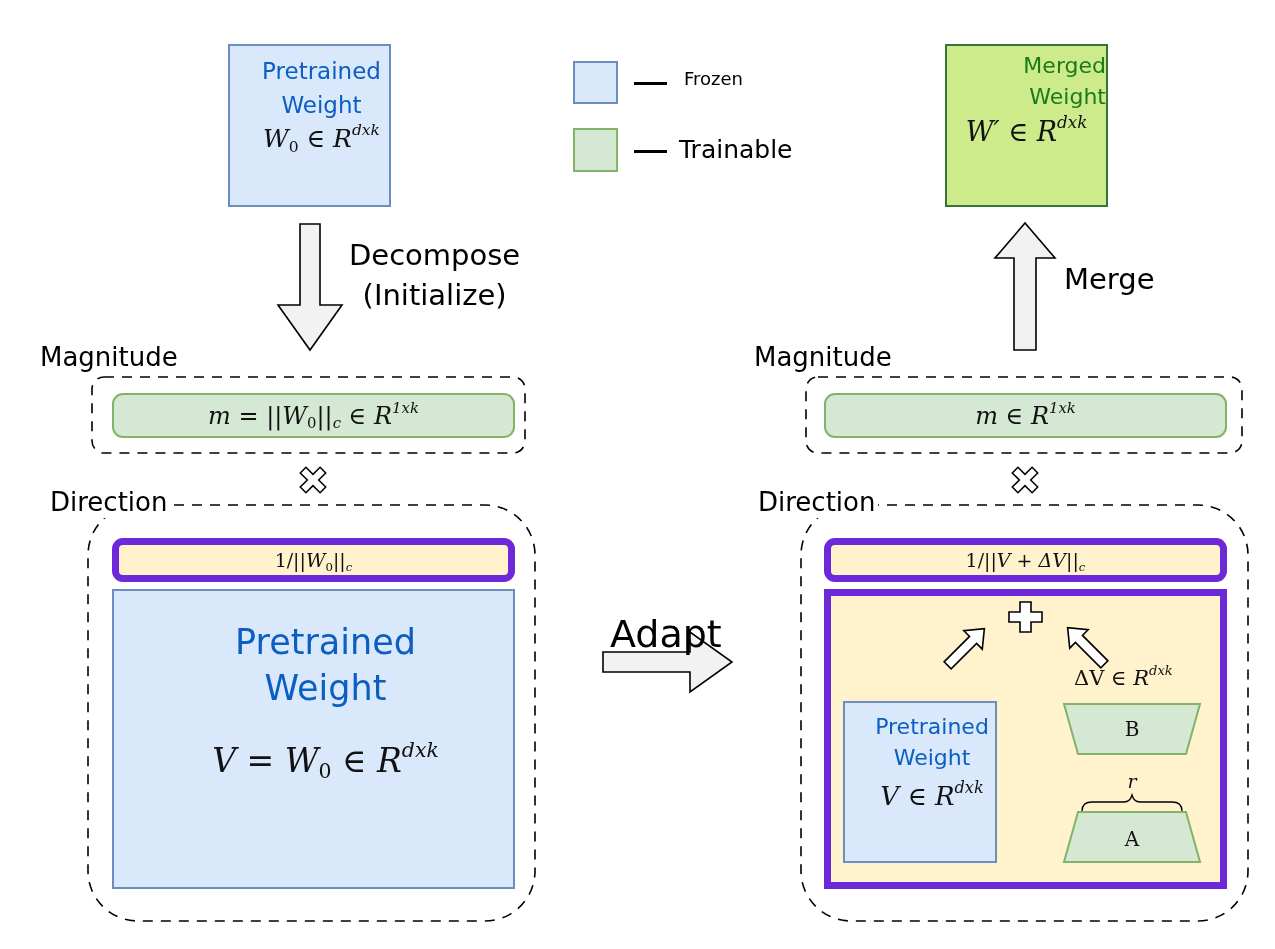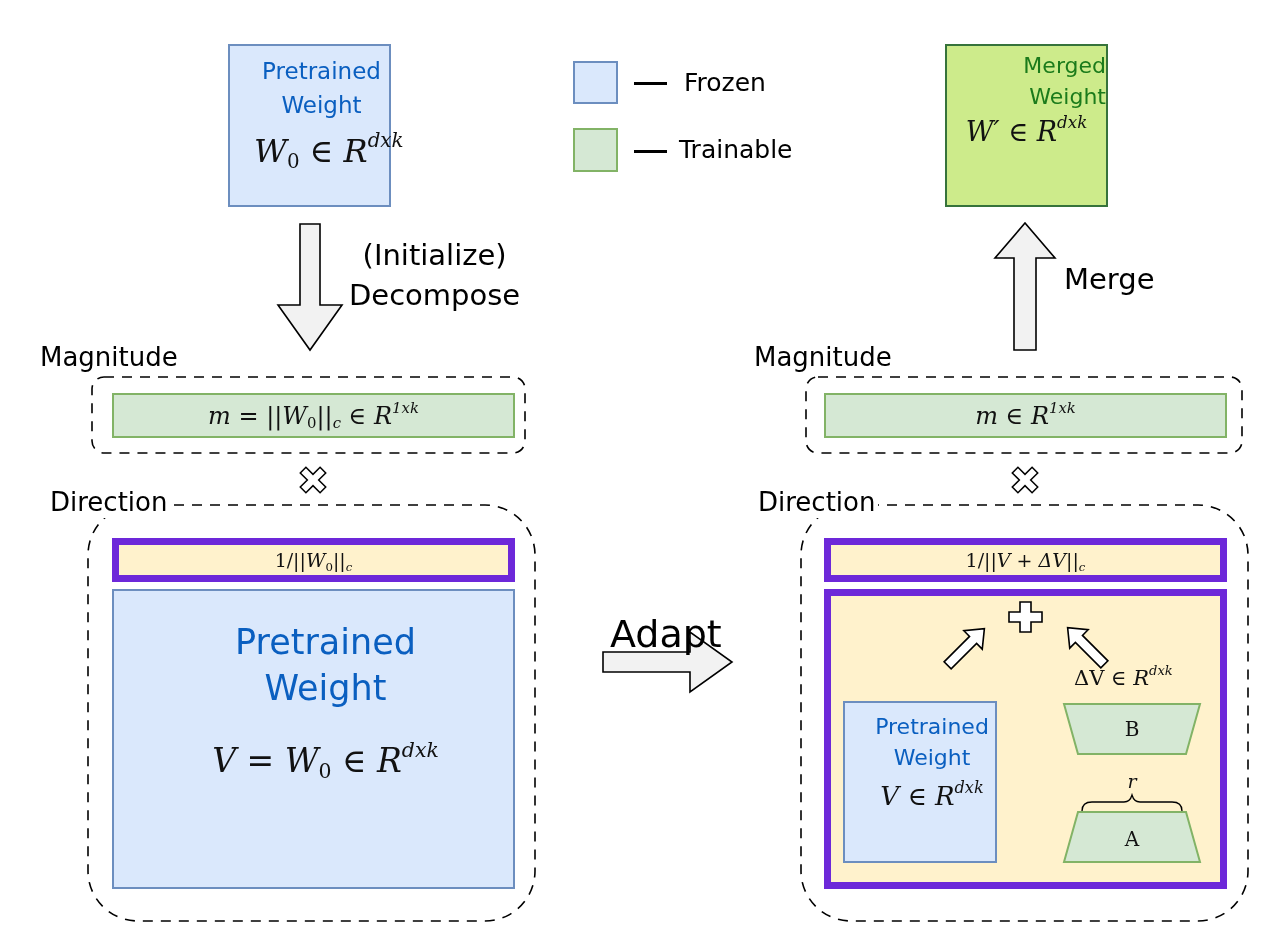--- a/index.html
+++ b/index.html
@@ -13,21 +13,21 @@
   .math sub.it { font-style:italic; }
 
   .frozen { background:#dae8fc; border:2px solid #6c8ebf; box-sizing:border-box;padding-left:24px; }
   .trainable { background:#d5e8d4; border:2px solid #82b366; box-sizing:border-box; }
   .merged { background:#cdeb8b; border:2px solid #36733b; box-sizing:border-box; }
   .norm { background:#fff2cc; border:7px solid #6d28d9; box-sizing:border-box; }
 
   .title-blue { color:#0a5fc0; text-align:center; }
   .title-green { color:#1b7b1b; text-align:center; }
   .lbl { font-size:26px; color:#000; white-space:nowrap; }
-  .center { display:flex; align-items:center; justify-content:center; }
+  .center { display:flex; align-items:center; justify-content:center;border-radius:11px; }
   svg.overlay { position:absolute; left:0; top:0; }
 </style>
 </head>
 <body>
 
 <svg class="overlay" width="1275" height="949" viewBox="0 0 1275 949">
 
   <path d="M300,224 L320,224 L320,305 L342,305 L310,350 L278,305 L300,305 Z" fill="#f2f2f2" stroke="#000" stroke-width="1.6"></path>
 
   <path d="M1014,350 L1036,350 L1036,258 L1055,258 L1025,223 L995,258 L1014,258 Z" fill="#f2f2f2" stroke="#000" stroke-width="1.6"></path>
@@ -48,49 +48,49 @@
   <g transform="translate(313,480) rotate(45)">
     <path d="M-4,-14 L4,-14 L4,-4 L14,-4 L14,4 L4,4 L4,14 L-4,14 L-4,4 L-14,4 L-14,-4 L-4,-4 Z" fill="#fff" stroke="#000" stroke-width="1.5"></path>
   </g>
   <g transform="translate(1025,480) rotate(45)">
     <path d="M-4,-14 L4,-14 L4,-4 L14,-4 L14,4 L4,4 L4,14 L-4,14 L-4,4 L-14,4 L-14,-4 L-4,-4 Z" fill="#fff" stroke="#000" stroke-width="1.5"></path>
   </g>
 </svg>
 
 <div class="abs frozen" style="left:573px;top:61px;width:45px;height:43px;"></div>
 <div class="abs" style="left:634px;top:82px;width:33px;height:3px;background:#000;"></div>
-<div class="abs lbl" style="left:684px;top:68px;font-size:25px;">Frozen</div>
+<div class="abs lbl" style="left:684px;top:68px;font-size:18px;">Frozen</div>
 
 <div class="abs trainable" style="left:573px;top:128px;width:45px;height:44px;"></div>
 <div class="abs" style="left:634px;top:150px;width:33px;height:3px;background:#000;"></div>
 <div class="abs lbl" style="left:679px;top:135px;font-size:25px;">Trainable</div>
 
 <div class="abs frozen" style="left:228px;top:44px;width:163px;height:163px;">
   <div class="title-blue" style="margin-top:8px;font-size:23px;line-height:34px;">
     <div>Pretrained</div>
     <div>Weight</div>
   </div>
-  <div class="math" style="text-align:center;font-size:32px;margin-top:10px;">
+  <div class="math" style="text-align:center;font-size:25px;margin-top:2px;">
     <span>W</span><sub>0</sub><span class="up"> ∈ </span><span>R</span><sup>dxk</sup>
   </div>
 </div>
 
 <div class="abs merged" style="left:945px;top:44px;width:163px;height:163px;">
   <div class="title-green" style="margin-top:4px;font-size:22px;line-height:31px;text-align:right;">
     <div>Merged</div>
     <div>Weight</div>
   </div>
   <div class="math" style="text-align:center;font-size:27px;margin-top:4px;">
     <span>W′</span><span class="up"> ∈ </span><span>R</span><sup>dxk</sup>
   </div>
 </div>
 
 <div class="abs lbl" style="left:349px;top:235px;font-size:29px;line-height:40px;text-align:center;">
+  <div>Decompose</div>
   <div>(Initialize)</div>
-  <div>Decompose</div>
 </div>
 <div class="abs lbl" style="left:1064px;top:262px;font-size:29px;">Merge</div>
 <div class="abs lbl" style="left:610px;top:612px;font-size:38px;">Adapt</div>
 
 <div class="abs lbl" style="left:40px;top:342px;">Magnitude</div>
 <div class="abs trainable center" style="left:112px;top:393px;width:403px;height:45px;">
   <div class="math" style="font-size:24px;">
     <span>m</span><span class="up"> = ||</span><span>W</span><sub>0</sub><span class="up">||</span><sub class="it">c</sub><span class="up"> ∈ </span><span>R</span><sup>1xk</sup>
   </div>
 </div>

